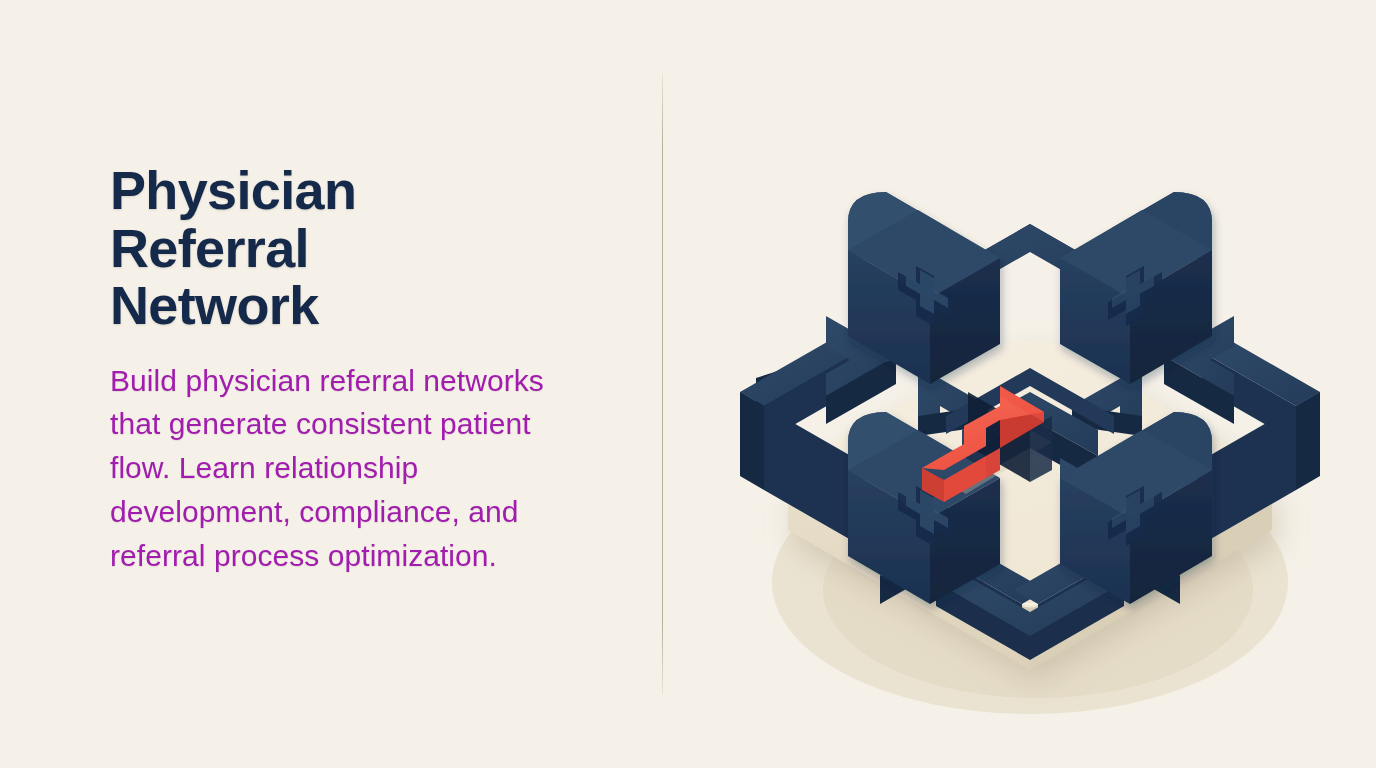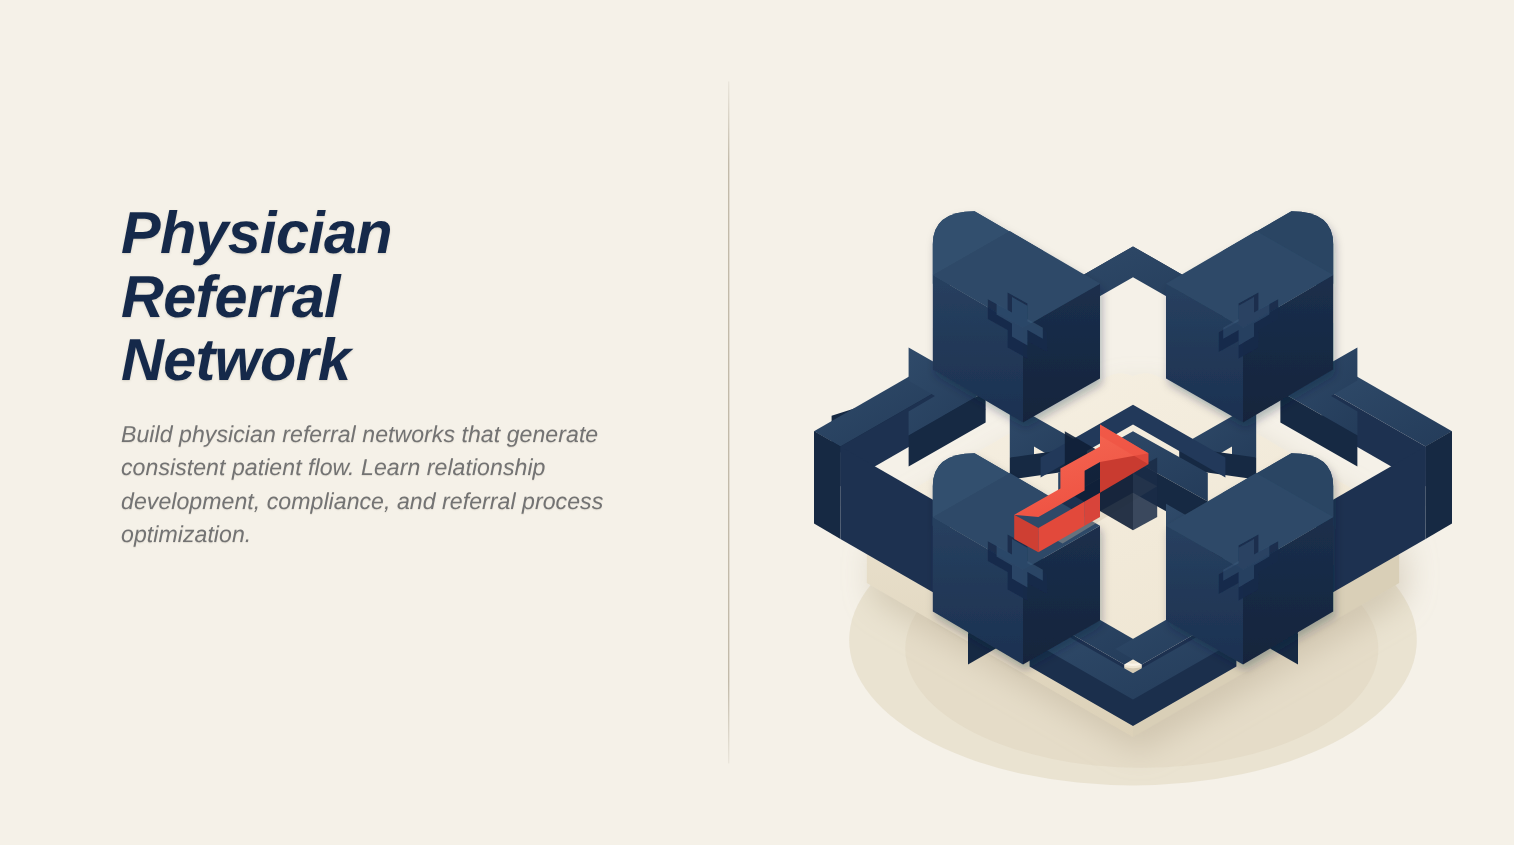--- a/index.html
+++ b/index.html
@@ -11,38 +11,37 @@
     font-family:"Liberation Sans", sans-serif;
   }
   #slide {
     position:relative;
     width:1376px; height:768px;
     background:#f5f1e8;
   }
   
   .text-col {
     position:absolute;
-    left:110px; top:184px;
+    left:110px; top:162px;
     width:470px;
-    font-style:italic;
   }
   .headline {
     font-size:54px;
     font-weight:bold;
     line-height:1.065;
     letter-spacing:-0.012em;
     color:#15294a;
     text-shadow:0 1px 2px rgba(120,110,90,0.25);
     white-space:pre-line;
   }
   .subcopy {
     margin-top:24px;
-    font-size:21px;
+    font-size:30px;
     line-height:1.46;
-    color:#737373;
+    color:#a21caf;
     letter-spacing:0.002em;
     text-shadow:0 1px 1px rgba(140,130,110,0.18);
     max-width:440px;
   }
   
   .divider {
     position:absolute;
     left:662px; top:74px;
     width:1px; height:620px;
     background:linear-gradient(180deg,

